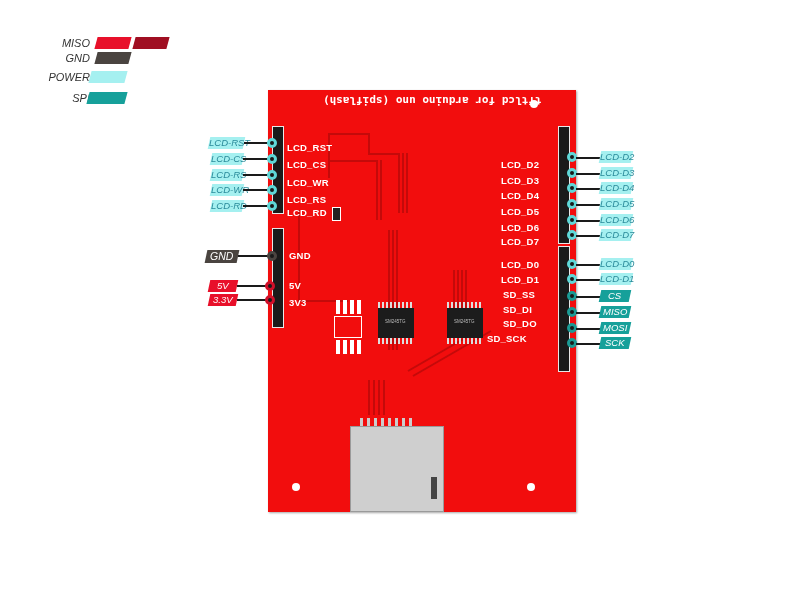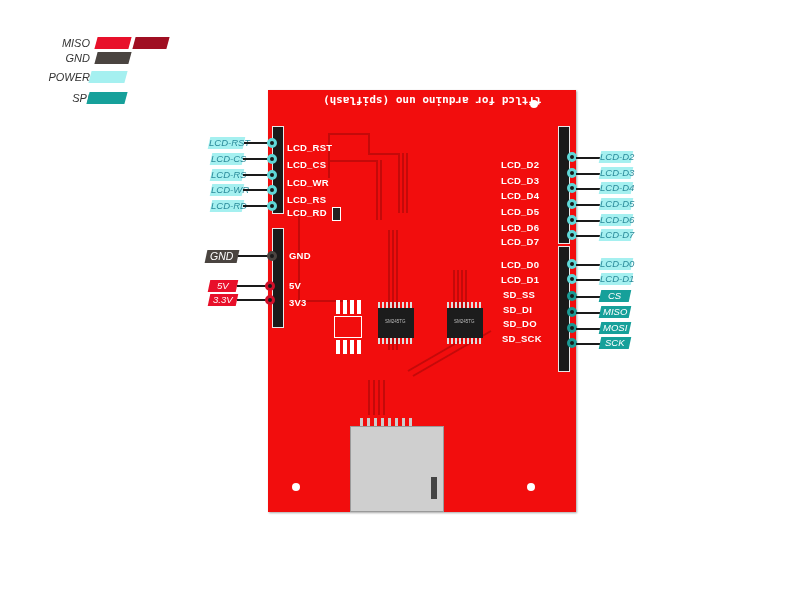--- a/index.html
+++ b/index.html
@@ -96,21 +96,21 @@
   <div class="silk" style="left:233px; top:85px;">LCD_D3</div>
   <div class="silk" style="left:233px; top:100px;text-align:center;">LCD_D4</div>
   <div class="silk" style="left:233px; top:116px;">LCD_D5</div>
   <div class="silk" style="left:233px; top:132px;">LCD_D6</div>
   <div class="silk" style="left:233px; top:146px;">LCD_D7</div>
   <div class="silk" style="left:233px; top:169px;">LCD_D0</div>
   <div class="silk" style="left:233px; top:184px;">LCD_D1</div>
   <div class="silk" style="left:235px; top:199px;">SD_SS</div>
   <div class="silk" style="left:235px; top:214px;">SD_DI</div>
   <div class="silk" style="left:235px; top:228px;">SD_DO</div>
-  <div class="silk" style="left:219px; top:243px;margin-left:15px;">SD_SCK</div>
+  <div class="silk" style="left:219px; top:243px;">SD_SCK</div>
 
   <div class="abs" style="left:64px; top:117px; width:7px; height:12px; background:#222; border:1px solid #fff;"></div>
 
   <div class="abs" style="left:66px; top:210px; width:28px; height:56px;">
     <div class="abs" style="left:2px; top:0; width:4px; height:14px; background:#fff;"></div>
     <div class="abs" style="left:9px; top:0; width:4px; height:14px; background:#fff;"></div>
     <div class="abs" style="left:16px; top:0; width:4px; height:14px; background:#fff;"></div>
     <div class="abs" style="left:23px; top:0; width:4px; height:14px; background:#fff;"></div>
     <div class="abs" style="left:2px; top:40px; width:4px; height:14px; background:#fff;"></div>
     <div class="abs" style="left:9px; top:40px; width:4px; height:14px; background:#fff;"></div>

